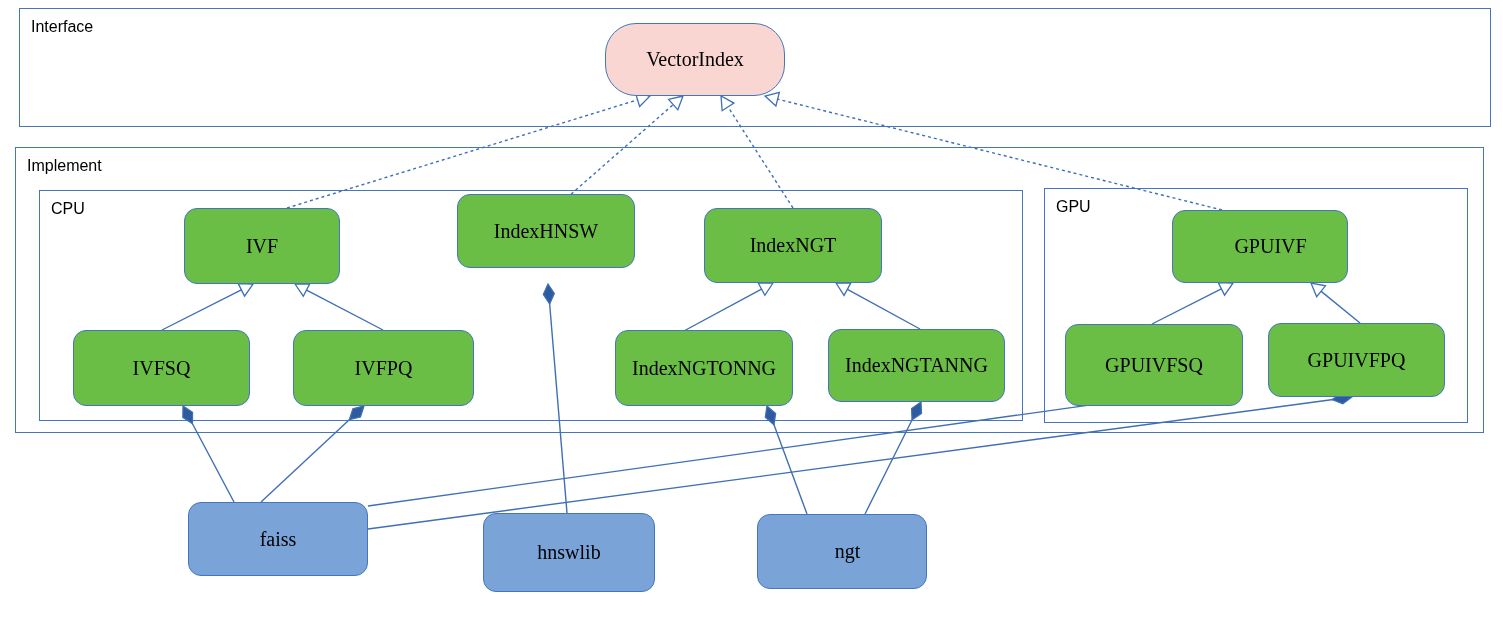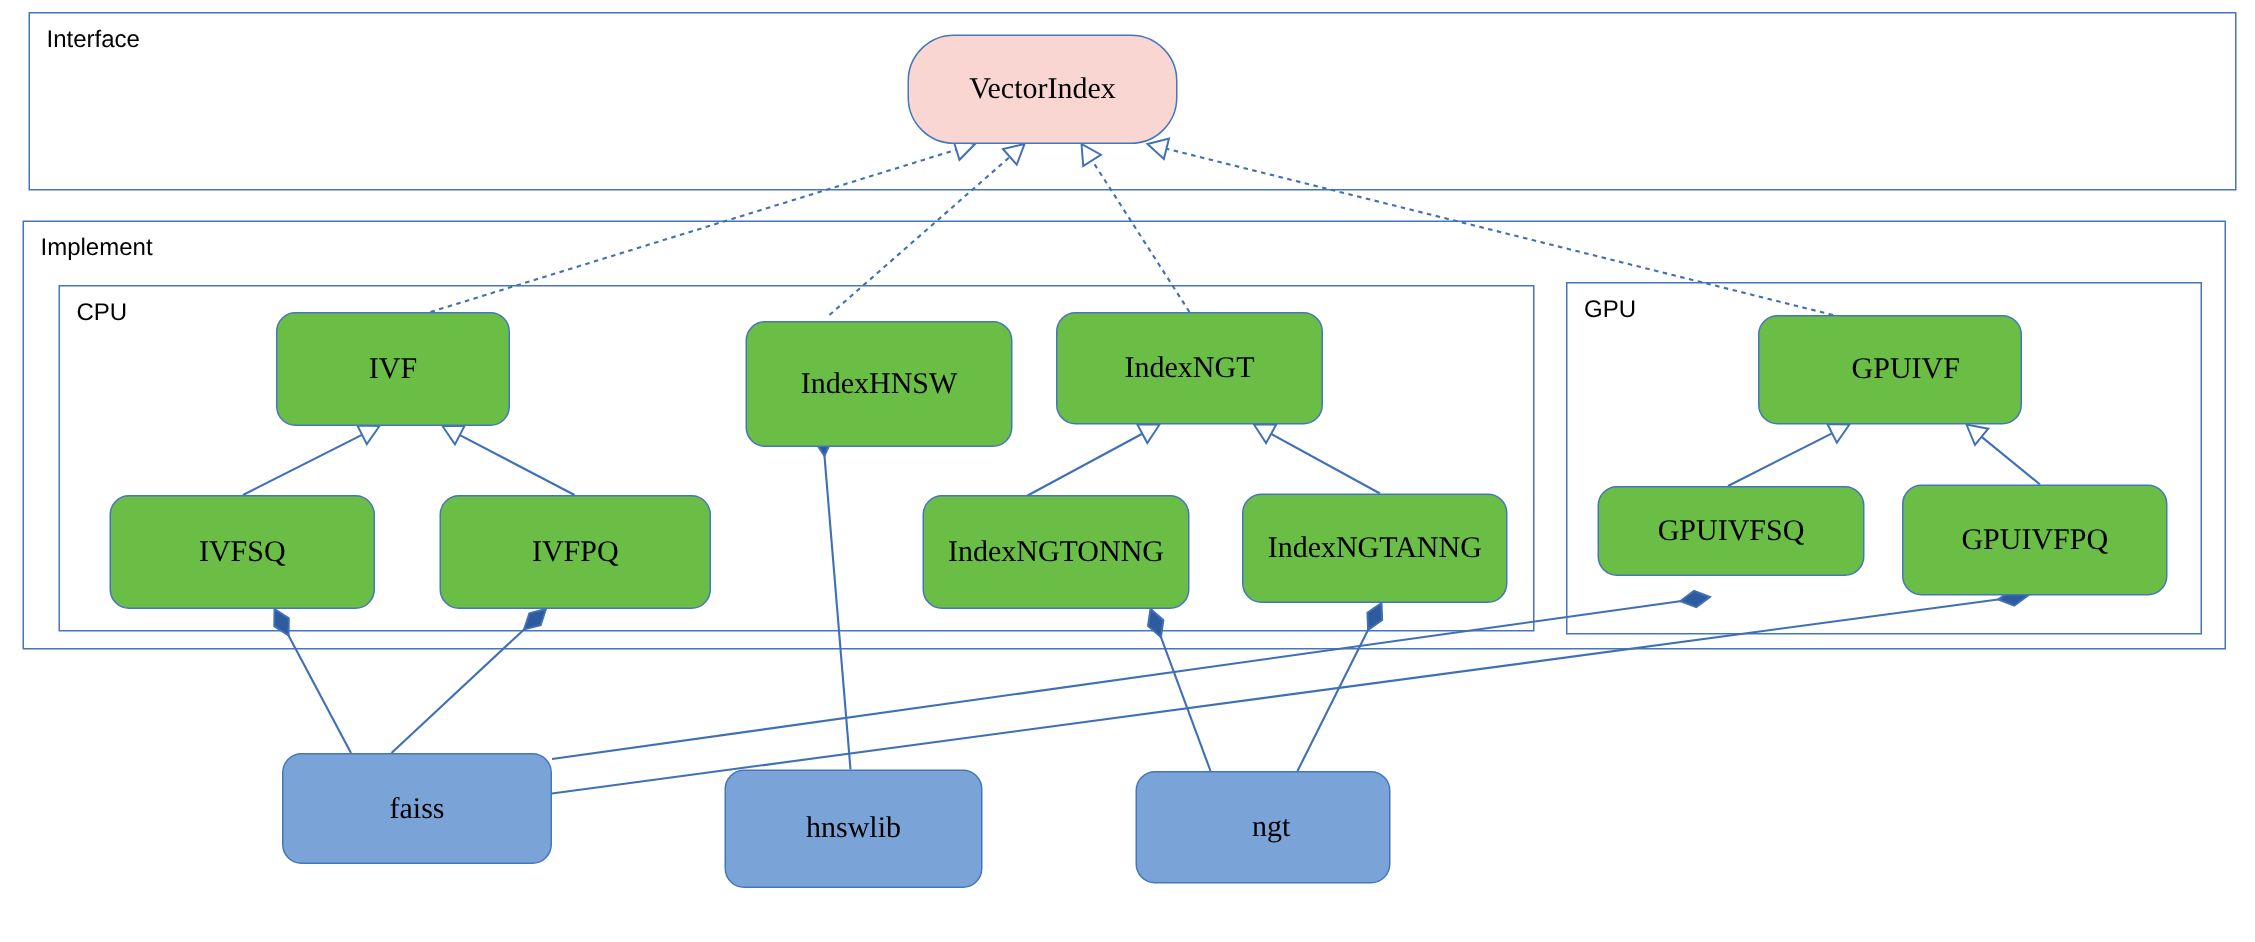--- a/index.html
+++ b/index.html
@@ -99,42 +99,42 @@
       <polygon points="767,406 765.3155253742556,417.28771656426676 773.9462871164719,424.7549752144741 775.6307617422164,413.46725865020727" fill="#2e5a9e" stroke="#3f6fb5" stroke-width="1.3"></polygon>
       <line x1="865" y1="514" x2="912.5029416855008" y2="418.9941166289984" stroke="#3f6fb5" stroke-width="1.4"></line>
       <polygon points="921,402 911.6085144945009,408.4845971347494 912.0557280900008,419.8885438199983 921.4472135955,413.4039466852489" fill="#2e5a9e" stroke="#3f6fb5" stroke-width="1.3"></polygon>
     </svg>
     <div class="node" style="left: 605px; top: 23px; width: 180px; height: 73px; background: rgb(249, 214, 210); border-color: rgb(69, 118, 189); border-radius: 31px;">
       <span class="node-label" style="color: rgb(0, 0, 0);">VectorIndex</span>
     </div>
     <div class="node" style="left: 184px; top: 208px; width: 156px; height: 76px; background: rgb(106, 189, 69); border-color: rgb(69, 118, 189);">
       <span class="node-label" style="color: rgb(0, 0, 0);">IVF</span>
     </div>
-    <div class="node" style="left: 457px; top: 214px; width: 178px; height: 84px; background: rgb(106, 189, 69); border-color: rgb(69, 118, 189); margin-left: 40px;">
+    <div class="node" style="left: 457px; top: 194px; width: 178px; height: 74px; background: rgb(106, 189, 69); border-color: rgb(69, 118, 189);">
       <span class="node-label" style="color: rgb(0, 0, 0);">IndexHNSW</span>
     </div>
     <div class="node" style="left: 704px; top: 208px; width: 178px; height: 75px; background: rgb(106, 189, 69); border-color: rgb(69, 118, 189);">
       <span class="node-label" style="color: rgb(0, 0, 0);">IndexNGT</span>
     </div>
     <div class="node" style="left: 73px; top: 330px; width: 177px; height: 76px; background: rgb(106, 189, 69); border-color: rgb(69, 118, 189);">
       <span class="node-label" style="color: rgb(0, 0, 0);">IVFSQ</span>
     </div>
     <div class="node" style="left: 293px; top: 330px; width: 181px; height: 76px; background: rgb(106, 189, 69); border-color: rgb(69, 118, 189);">
       <span class="node-label" style="color: rgb(0, 0, 0);">IVFPQ</span>
     </div>
     <div class="node" style="left: 615px; top: 330px; width: 178px; height: 76px; background: rgb(106, 189, 69); border-color: rgb(69, 118, 189);">
       <span class="node-label" style="color: rgb(0, 0, 0);">IndexNGTONNG</span>
     </div>
     <div class="node" style="left: 828px; top: 329px; width: 177px; height: 73px; background: rgb(106, 189, 69); border-color: rgb(69, 118, 189);">
       <span class="node-label" style="color: rgb(0, 0, 0);">IndexNGTANNG</span>
     </div>
     <div class="node" style="left: 1172px; top: 210px; width: 176px; height: 73px; background: rgb(106, 189, 69); border-color: rgb(69, 118, 189); padding-left: 21px;">
       <span class="node-label" style="color: rgb(0, 0, 0);">GPUIVF</span>
     </div>
-    <div class="node" style="left: 1065px; top: 324px; width: 178px; height: 60px; background: rgb(106, 189, 69); border-color: rgb(69, 118, 189);">
+    <div class="node" style="left: 1065px; top: 324px; width: 178px; height: 82px; background: rgb(106, 189, 69); border-color: rgb(69, 118, 189);">
       <span class="node-label" style="color: rgb(0, 0, 0);">GPUIVFSQ</span>
     </div>
     <div class="node" style="left: 1268px; top: 323px; width: 177px; height: 74px; background: rgb(106, 189, 69); border-color: rgb(69, 118, 189); text-align: right;">
       <span class="node-label" style="color: rgb(0, 0, 0);">GPUIVFPQ</span>
     </div>
     <div class="node" style="left: 188px; top: 502px; width: 180px; height: 74px; background: rgb(122, 163, 216); border-color: rgb(69, 118, 189);">
       <span class="node-label" style="color: rgb(0, 0, 0);">faiss</span>
     </div>
     <div class="node" style="left: 483px; top: 513px; width: 172px; height: 79px; background: rgb(122, 163, 216); border-color: rgb(69, 118, 189);">
       <span class="node-label" style="color: rgb(0, 0, 0);">hnswlib</span>

